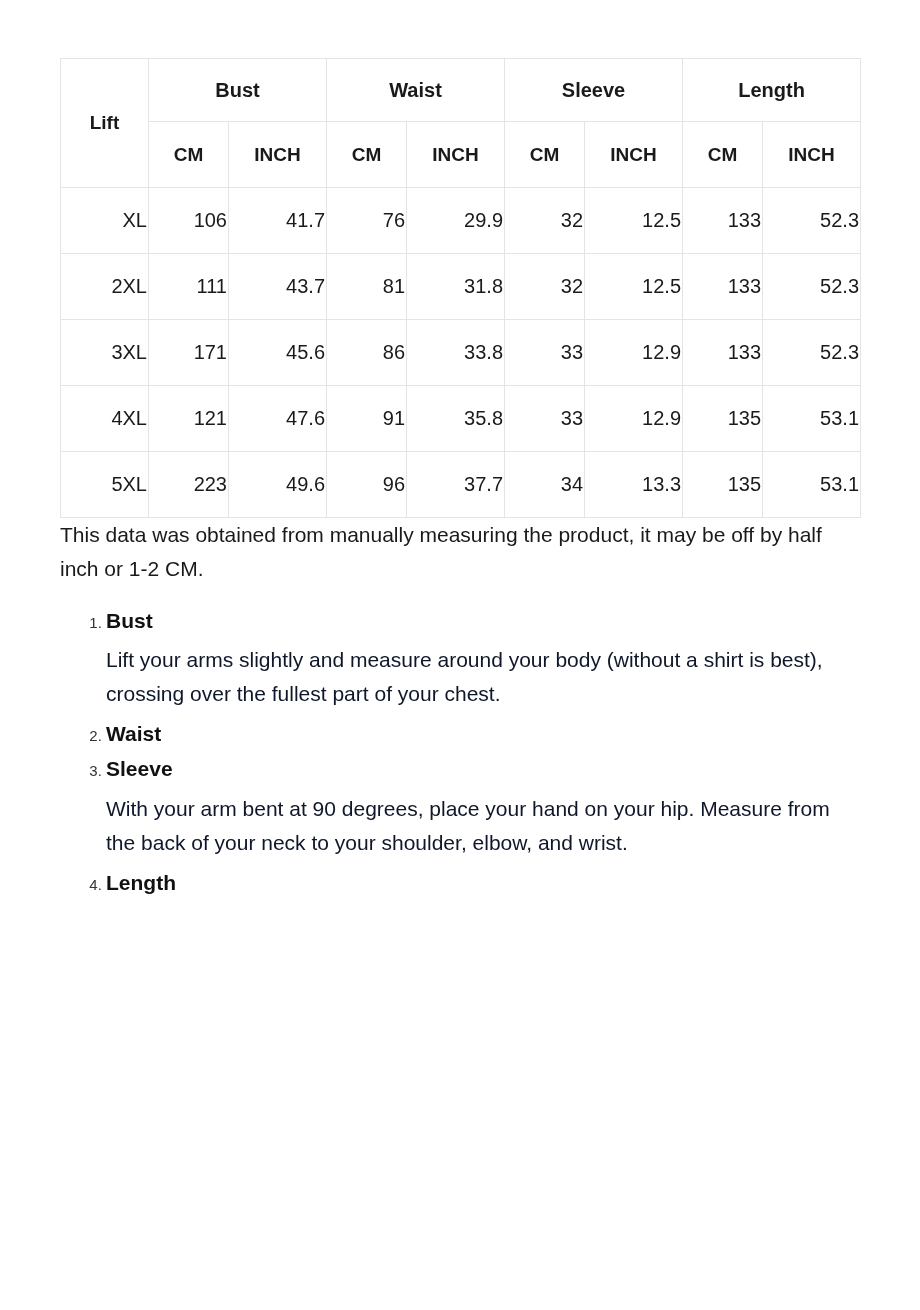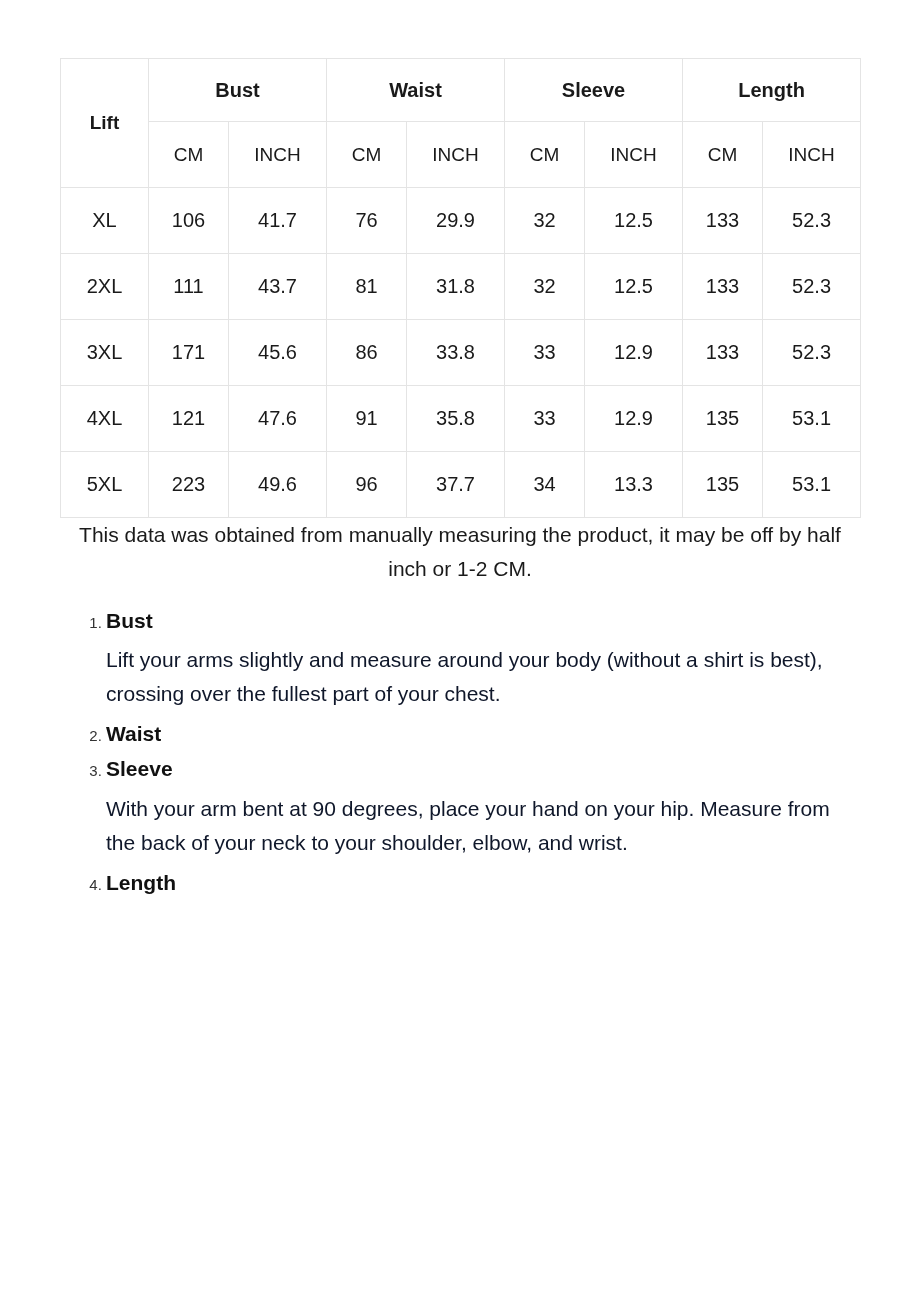--- a/index.html
+++ b/index.html
@@ -35,51 +35,51 @@
     vertical-align: middle;
     font-weight: normal;
     color: #1a1a1a;
   }
   table.size-table th.group-head {
     font-weight: bold;
     font-size: 20px;
     height: 60px;
   }
   table.size-table th.unit-head {
-    font-weight: normal;
+    font-weight: bold;
     font-size: 19px;
     height: 63px;
   }
   table.size-table th.size-head {
     font-weight: bold;
     font-size: 19px;
   }
   table.size-table td {
     height: 63px;
     font-size: 20px;
+    text-align: right;
   }
   col.c-size { width: 88px; }
   col.c-cm   { width: 80px; }
   col.c-inch { width: 98px; }
 
   
   h2.section-title {
     font-size: 31px;
     font-weight: bold;
     margin: 36px 0 14px 0;
     letter-spacing: -0.2px;
     color: #111111;
   }
   p.intro {
     font-size: 21px;
     line-height: 1.62;
     margin: 0 0 22px 0;
     color: #1a1a1a;
     max-width: 800px;
-    text-align: center;
   }
 
   ol.measure-list {
     margin: 0;
     padding-left: 46px;
     max-width: 810px;
   }
   ol.measure-list > li {
     font-size: 15px;
     color: #333;

